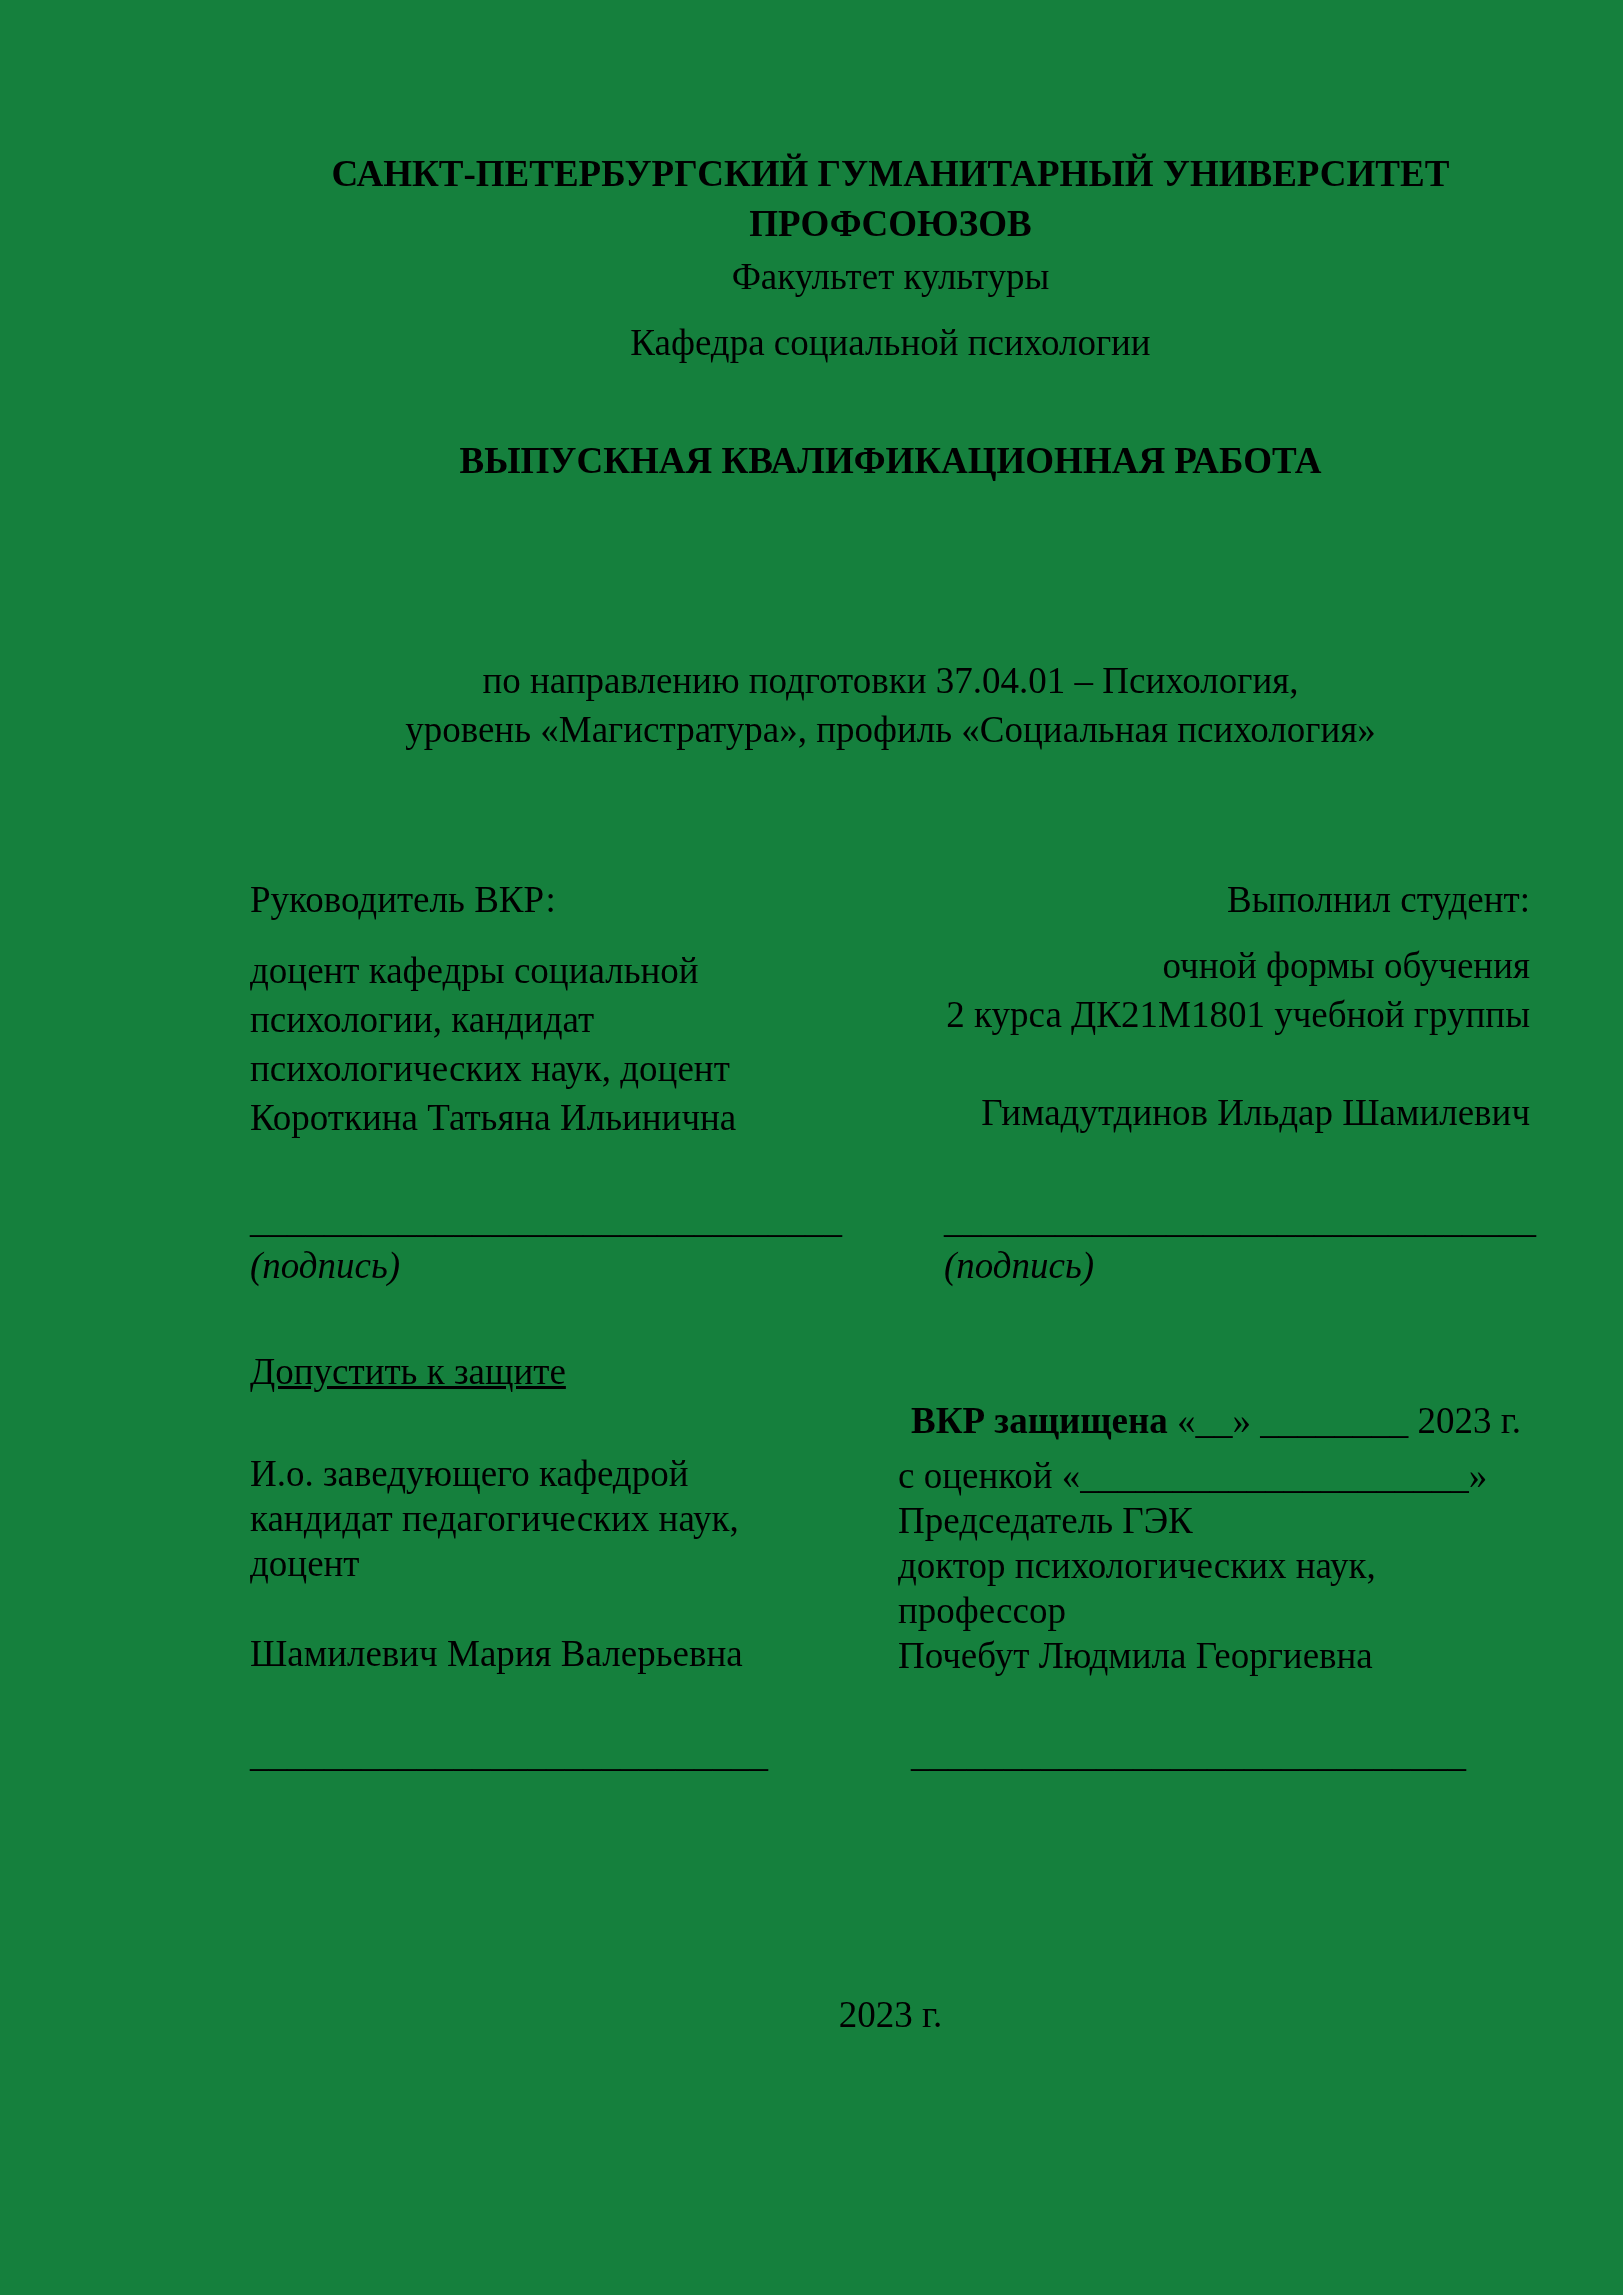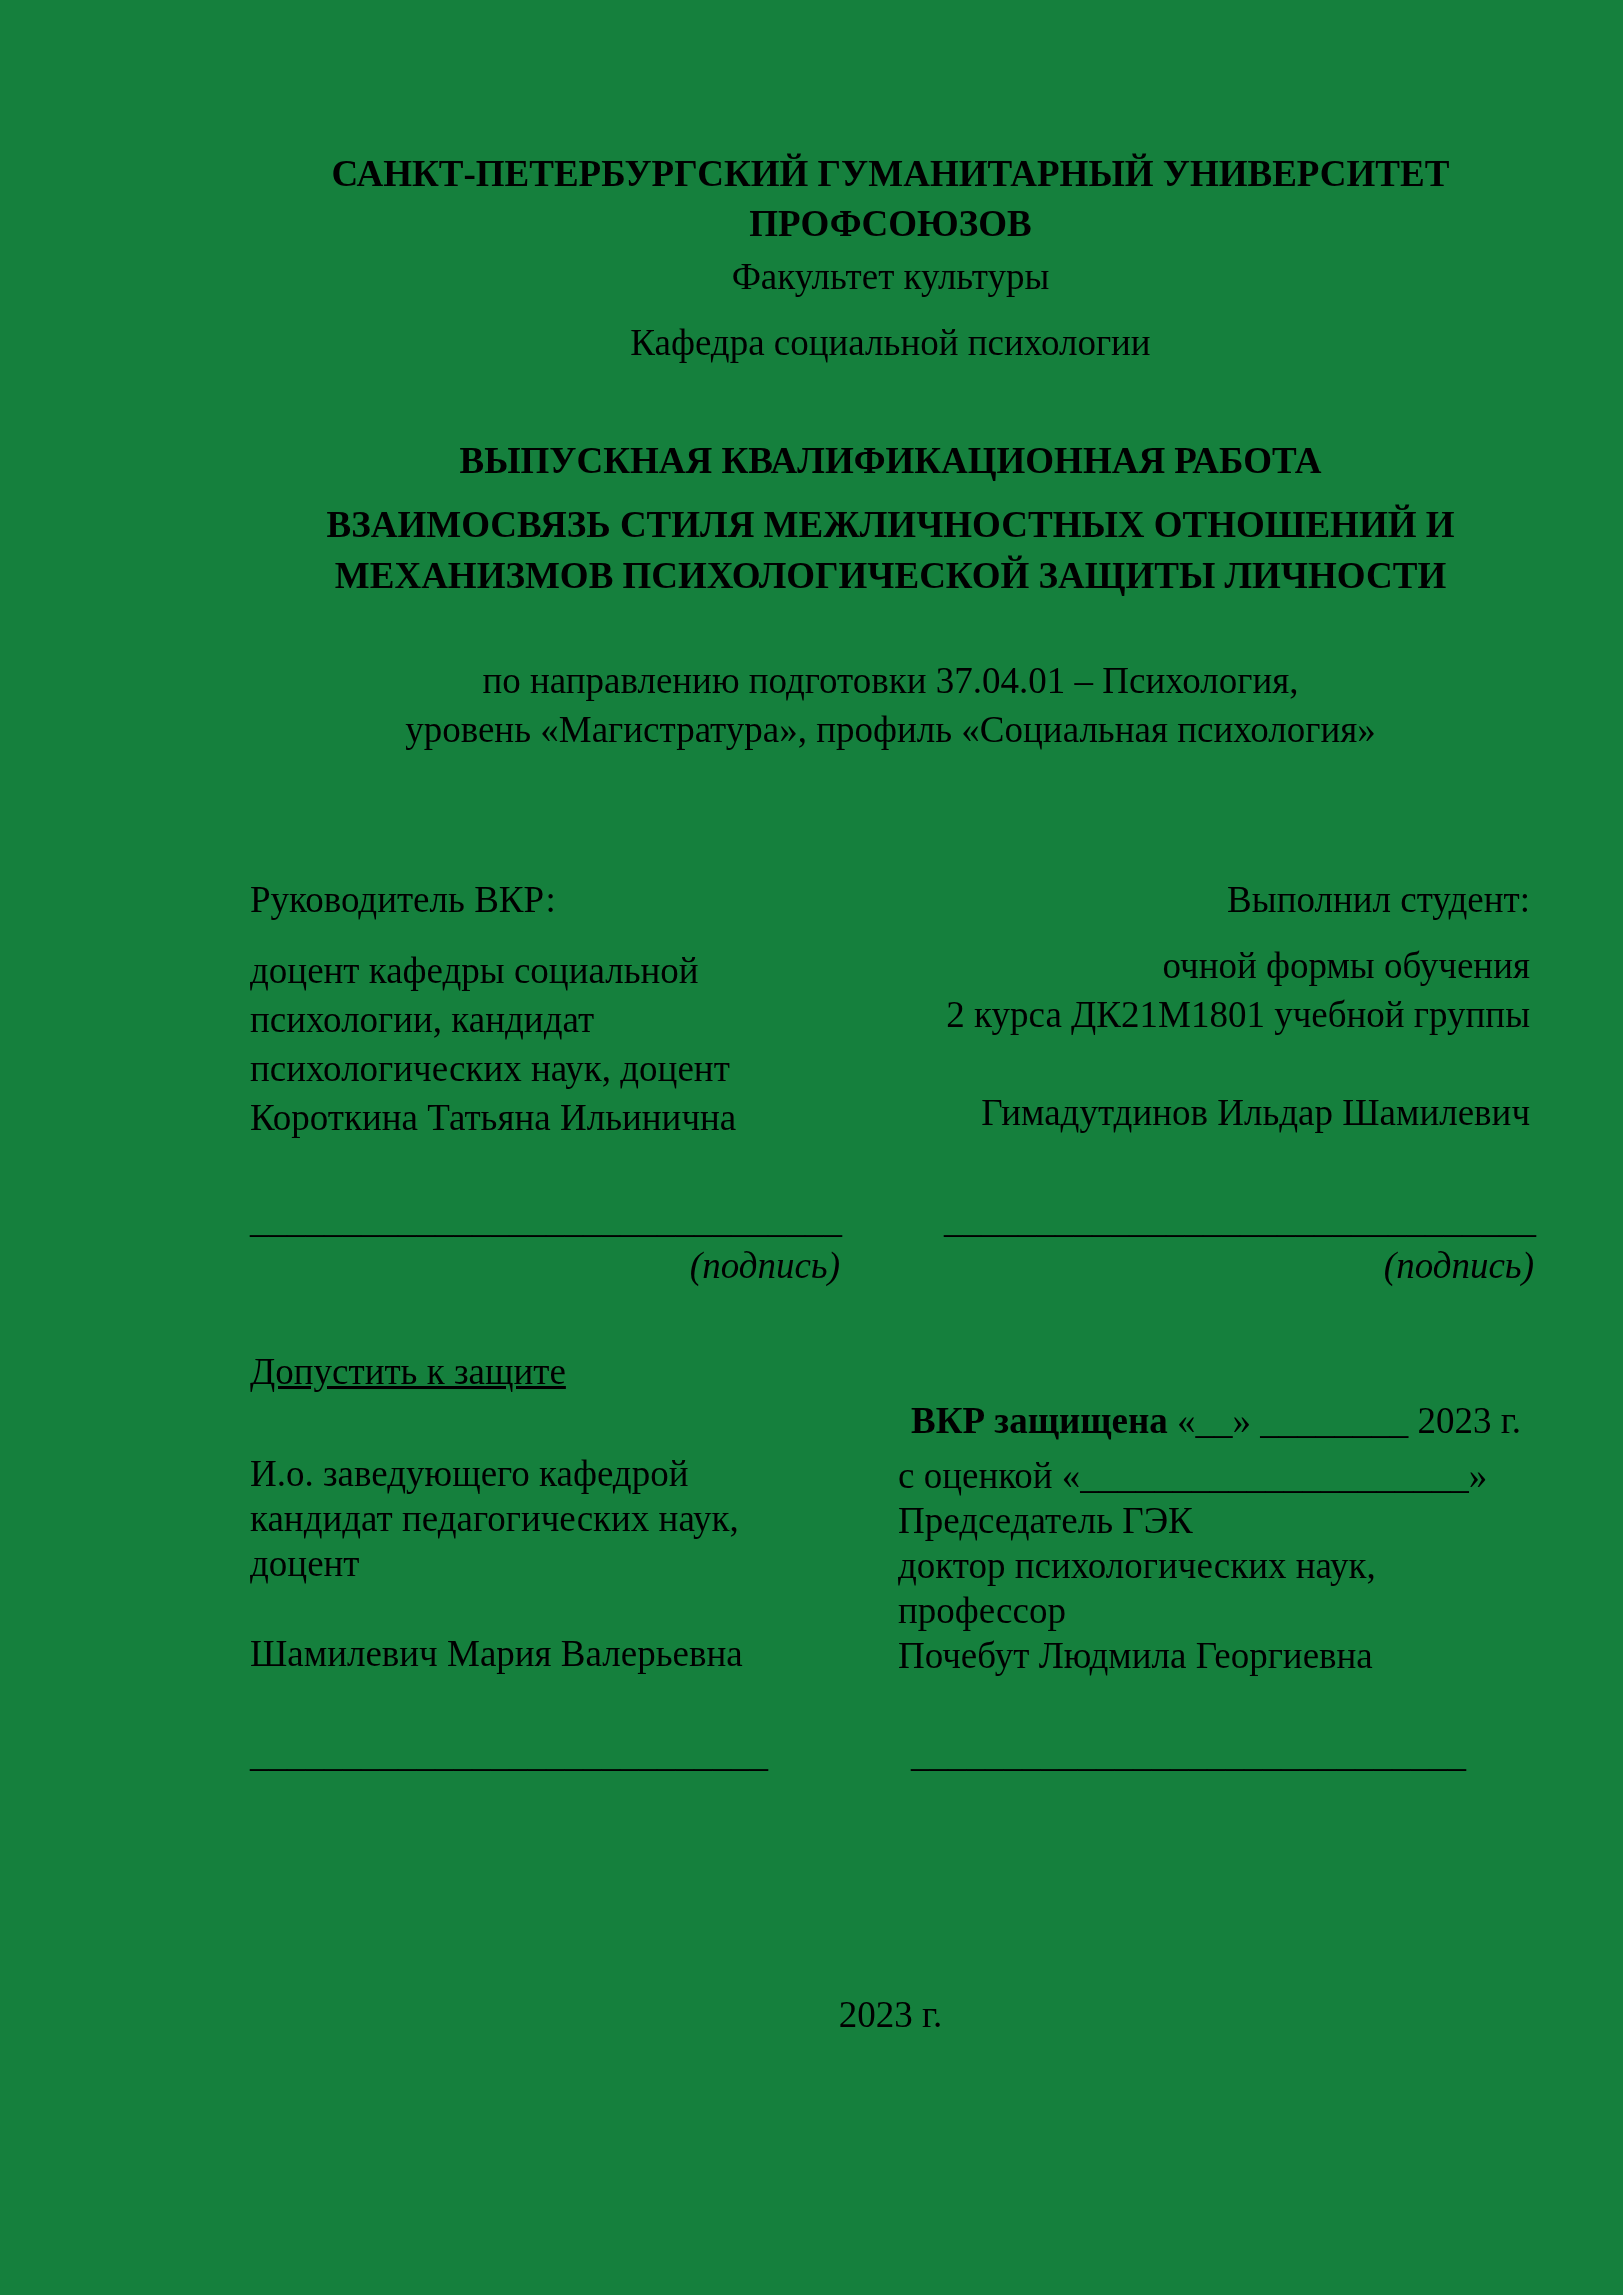--- a/index.html
+++ b/index.html
@@ -39,39 +39,37 @@
   }
   .bold { font-weight: bold; }
   .italic { font-style: italic; }
   .underlined { text-decoration: underline; }
   .lh64 { line-height: 50px; }
   .lh65 { line-height: 51px; }
   .lh63 { line-height: 49px; }
   .lh57 { line-height: 45px; }
   .sig-caption {
     width: 590px;
-    text-align: right;
+    text-align: left;
   }
 </style>
 </head>
 <body>
 
 <div class="page">
 
   <div class="abs center-col bold lh64" style="top:149px">САНКТ-ПЕТЕРБУРГСКИЙ ГУМАНИТАРНЫЙ УНИВЕРСИТЕТ
 ПРОФСОЮЗОВ</div>
 
   <div class="abs center-col lh64" style="top:318px">Кафедра социальной психологии</div>
 
   <div class="abs center-col lh64" style="top:252px">Факультет культуры</div>
 
   <div class="abs center-col bold lh64" style="top:436px">ВЫПУСКНАЯ КВАЛИФИКАЦИОННАЯ РАБОТА</div>
 
-  <div class="abs center-col bold lh65" style="top:499px">ВЗАИМОСВЯЗЬ СТИЛЯ МЕЖЛИЧНОСТНЫХ ОТНОШЕНИЙ И
-МЕХАНИЗМОВ ПСИХОЛОГИЧЕСКОЙ ЗАЩИТЫ ЛИЧНОСТИ</div>
 
   <div class="abs center-col lh63" style="top:656px">по направлению подготовки 37.04.01 – Психология,
 уровень «Магистратура», профиль «Социальная психология»</div>
 
   <div class="abs left-col" style="top:875px">Руководитель ВКР:</div>
 
   <div class="abs right-col" style="top:875px">Выполнил студент:</div>
 
   <div class="abs left-col lh63" style="top:946px">доцент кафедры социальной
 психологии, кандидат

